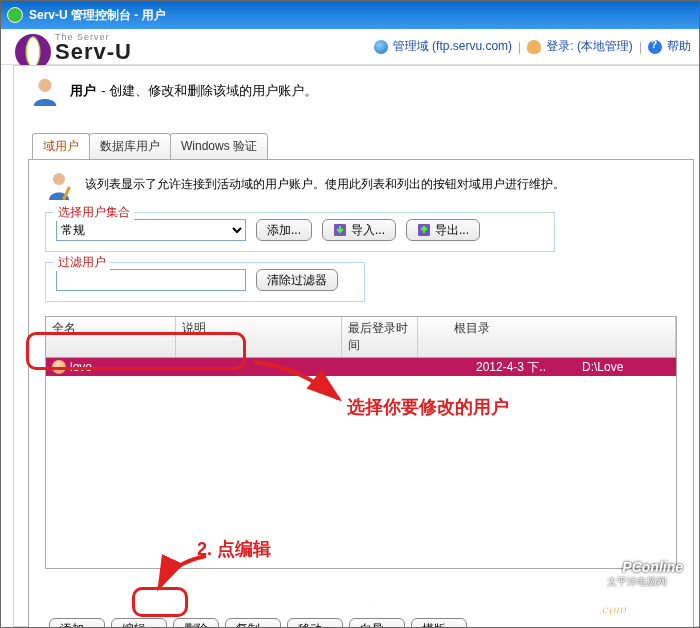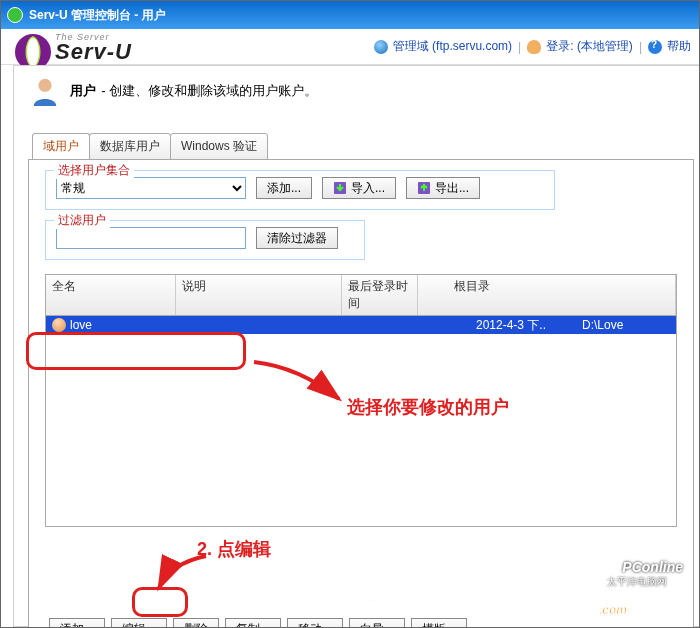--- a/index.html
+++ b/index.html
@@ -3,21 +3,21 @@
 <meta charset="utf-8">
 <style>
 * { box-sizing: border-box; margin: 0; padding: 0; font-family: "Microsoft YaHei", SimSun, Arial, sans-serif; font-size: 12px; }
 body { background: #fff; width: 700px; height: 628px; overflow: hidden; position: relative; border: 1px solid #666; }
 
 .titlebar { height: 28px; background: linear-gradient(#0a6ace,#3c9cf0); color: #fff; display: flex; align-items: center; padding: 0 6px; }
 .titlebar .ticon { width: 16px; height: 16px; background: #3bc13b; border-radius: 50%; margin-right: 6px; border: 1px solid #fff; }
 .titlebar .ttxt { font-weight: bold; }
 
 .topstrip { height: 36px; background: #fff; display: flex; align-items: center; justify-content: space-between; padding: 0 8px; border-bottom: 1px solid #dcdcdc; }
-.logo-wrap { display: flex; align-items: center; margin-left: 4px; font-style: italic; }
+.logo-wrap { display: flex; align-items: center; margin-left: 4px; }
 .logo-icon { width: 40px; height: 40px; margin-top: 10px; position: relative; }
 .logo-icon svg { width: 40px; height: 40px; }
 .logo-text { display: flex; flex-direction: column; margin-left: 2px; }
 .logo-text .small { font-size: 9px; color: #888; letter-spacing: 1px; }
 .logo-text .big { font-size: 22px; font-weight: bold; color: #222; letter-spacing: 1px; line-height: 20px; }
 
 .links { color: #1a4db3; display: flex; align-items: center; gap: 2px; }
 .links .link { cursor: pointer; }
 .links .sep { color: #aaa; margin: 0 4px; }
 .links .globe, .links .person, .links .help { display: inline-block; width: 14px; height: 14px; margin-right: 3px; vertical-align: middle; }
@@ -42,35 +42,35 @@
 
 .intro-row { display: flex; align-items: flex-start; gap: 8px; margin-bottom: 10px; }
 .intro-row .wicon { width: 32px; height: 32px; }
 .intro-row .wicon svg { width: 32px; height: 32px; }
 .intro-row .txt { padding-top: 6px; }
 
 .fieldset { border: 1px solid #b8d8f8; padding: 6px 10px 10px; margin-bottom: 10px; position: relative; }
 .fieldset .legend { position: absolute; top: -9px; left: 8px; background: #fff; padding: 0 4px; color: #b91c1c; }
 .row1 { display: flex; align-items: flex-start; gap: 10px; }
 select.coll { width: 190px; height: 22px; border: 1px solid #7ea7ce; background: #fff; }
-.btn { height: 22px; padding: 0 10px; border: 1px solid #888; background: linear-gradient(#fcfcfc,#e8e8e8); cursor: pointer; border-radius: 0; display: inline-flex; align-items: center; gap: 4px; }
+.btn { height: 22px; padding: 0 10px; border: 1px solid #888; background: linear-gradient(#fcfcfc,#e8e8e8); cursor: pointer; border-radius: 6px; display: inline-flex; align-items: center; gap: 4px; }
 .btn .ico-disk { width: 14px; height: 14px; display: inline-block; }
 .btn .ico-disk svg { width: 14px; height: 14px; }
 input.filter { width: 190px; height: 22px; border: 1px solid #7ea7ce; padding: 0 4px; }
 
 .grid { border: 1px solid #aaa; margin-top: 14px; }
 .grid-head { display: flex; background: linear-gradient(#fdfdfd,#e9e9e9); border-bottom: 1px solid #aaa; }
 .grid-head .col { border-right: 1px solid #ccc; padding: 3px 6px; color: #333; font-size: 12px; }
 .col-login { width: 128px; }
 .col-name { width: 130px; }
 .col-desc { width: 166px; }
 .col-last { width: 76px; }
 .col-root { flex: 1; margin-left: 30px; }
 .grid-body { height: 210px; background: #fff; }
-.grid-row { display: flex; background: #1d4ed8; color: #fff; height: 18px; align-items: center; }
+.grid-row { display: flex; background: #be185d; color: #fff; height: 18px; align-items: center; }
 .grid-row .cell { padding: 0 6px; font-size: 12px; overflow: hidden; white-space: nowrap; }
 .grid-row .uico { width: 14px; height: 14px; display: inline-block; background: radial-gradient(circle at 40% 30%, #ffd9b0, #e09050); border-radius: 50%; margin-right: 4px; vertical-align: middle; }
 
 .bottom-btns { display: flex; gap: 6px; position: absolute; left: 20px; bottom: 8px; }
 .bottom-btns .btn { padding: 0 10px; }
 
 .annot-box { position: absolute; border: 3px solid #e02020; border-radius: 10px; pointer-events: none; }
 .annot1 { left: 25px; top: 331px; width: 220px; height: 38px; }
 .annot2 { left: 131px; top: 586px; width: 56px; height: 30px; }
 .annot-text { position: absolute; color: #e02020; font-size: 18px; font-weight: bold; pointer-events: none; }
@@ -134,20 +134,30 @@
   </div>
 
   <div class="tabs">
     <div class="tab active">域用户</div>
     <div class="tab">数据库用户</div>
     <div class="tab">Windows 验证</div>
   </div>
 
   <div class="tab-panel">
 
+    <div class="intro-row">
+      <div class="wicon">
+        <svg viewBox="0 0 32 32">
+            <circle cx="14" cy="9" r="6" fill="#e8b890"></circle>
+            <path d="M4 30 C4 20 24 20 24 30 Z" fill="#3a78c8"></path>
+            <rect x="20" y="16" width="3" height="14" fill="#d8a030" transform="rotate(25 21 23)"></rect>
+          </svg>
+      </div>
+      <div class="txt">该列表显示了允许连接到活动域的用户账户。使用此列表和列出的按钮对域用户进行维护。</div>
+    </div>
 
     <div class="fieldset" style="width:510px;">
       <span class="legend">选择用户集合</span>
       <div class="row1">
         <select class="coll">
           <option>常规</option>
         </select>
         <button class="btn">添加...</button>
         <button class="btn">
           <span class="ico-disk"><svg viewBox="0 0 14 14">

